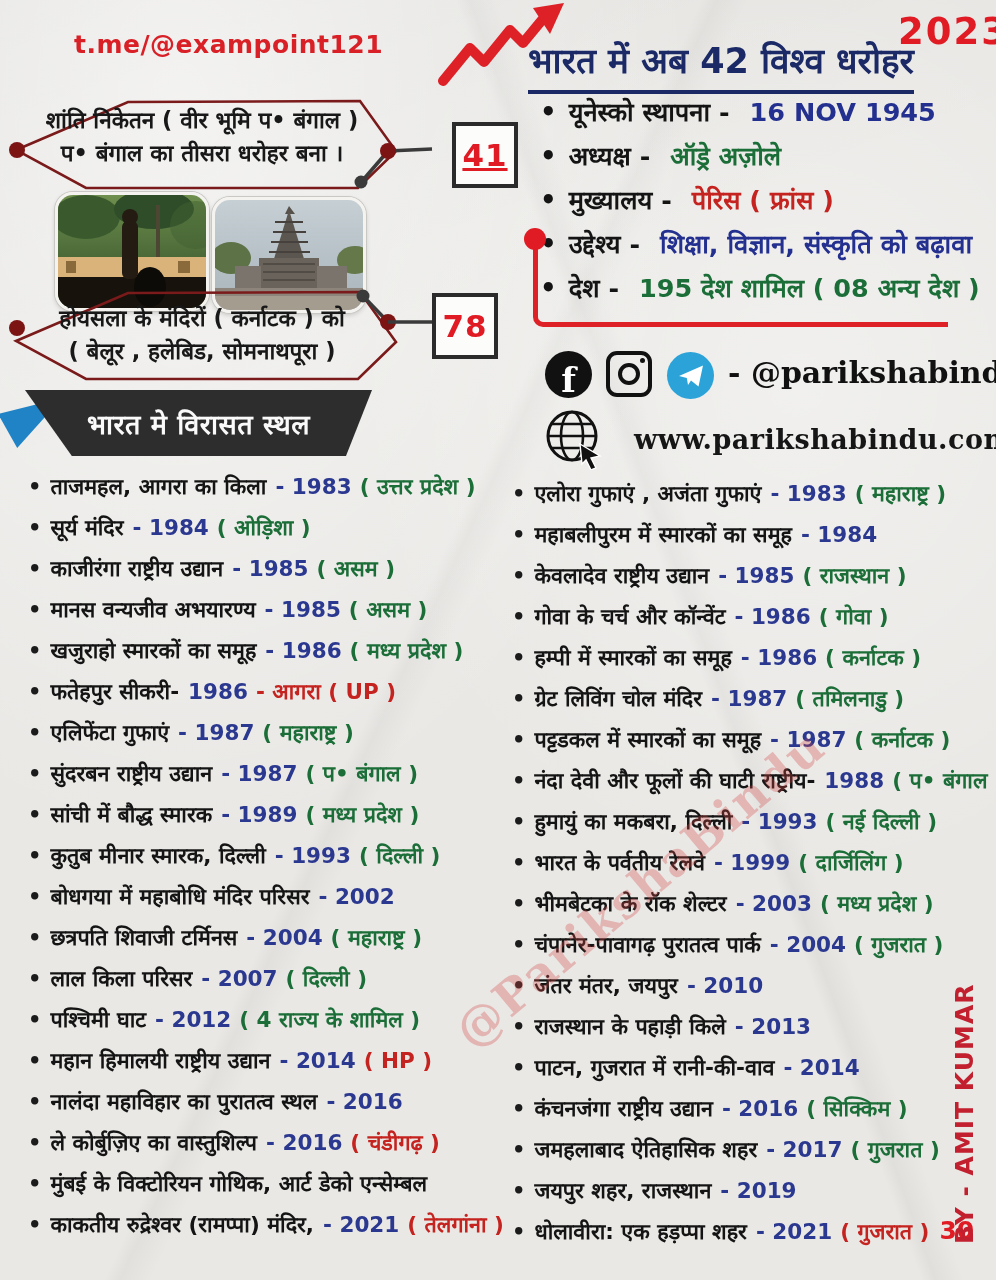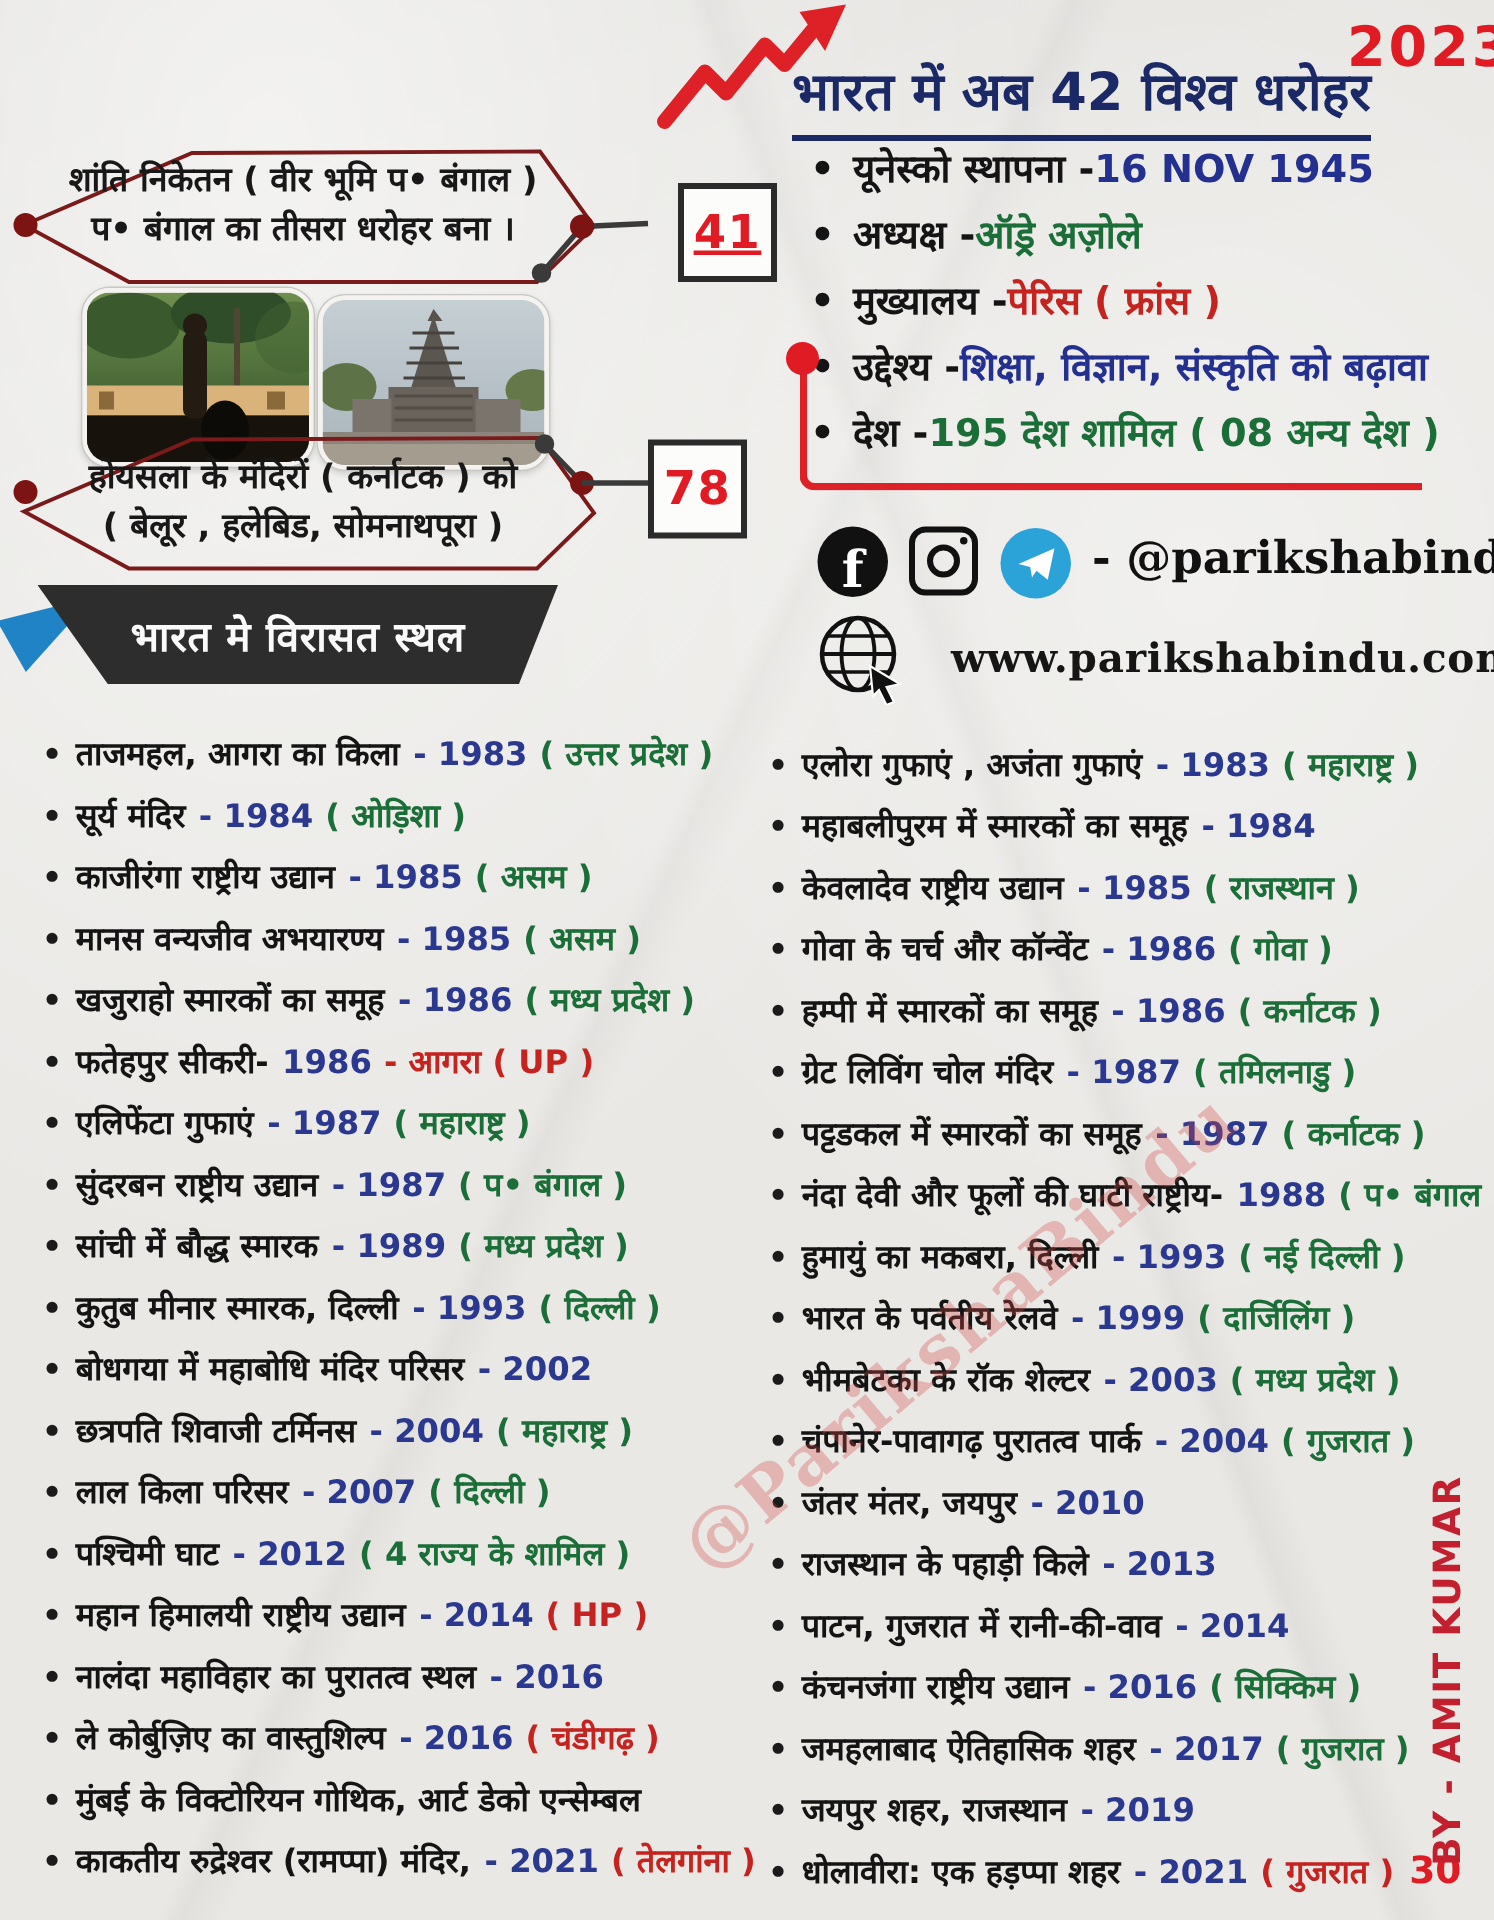--- a/index.html
+++ b/index.html
@@ -20,21 +20,21 @@
   
   .tg-handle{left:74px;top:30px;font-size:25px;font-weight:700;color:#d82026;letter-spacing:.5px;}
   .year-badge{left:898px;top:10px;font-size:37px;font-weight:800;color:#e01b24;letter-spacing:2px;}
   .main-title{left:528px;top:36px;font-size:35px;font-weight:800;color:#1b2a66;
     border-bottom:4px solid #1b2a66;padding-bottom:7px;white-space:nowrap;}
 
   
   .facts{left:540px;top:94px;width:450px;}
   .fact{display:flex;align-items:baseline;height:44px;font-size:25.5px;font-weight:700;white-space:nowrap;}
   .fact::before{content:"•";margin-right:12px;color:#141414;font-size:26px;}
-  .f-label{color:#141414;margin-right:0;}
+  .f-label{color:#141414;margin-right:20px;}
   .c-blue{color:#23308f;}
   .c-red{color:#c5231f;}
   .c-green{color:#1c6e38;}
 
   .bracket{left:533px;top:240px;width:410px;height:82px;
     border-left:5px solid #dd2127;border-bottom:5px solid #dd2127;border-bottom-left-radius:10px;}
   .bracket::before{content:"";position:absolute;left:-14px;top:-12px;width:22px;height:22px;border-radius:50%;background:#e01b24;}
 
   
   .callout-text{width:340px;text-align:center;font-size:22.5px;font-weight:700;line-height:33px;color:#181818;white-space:nowrap;}
@@ -53,21 +53,21 @@
 
   
   .banner-tri{left:-2px;top:398px;width:64px;height:50px;background:#1f83c6;
     clip-path:polygon(0 32%, 100% 0, 30% 100%);z-index:1;}
   .banner{left:25px;top:390px;width:347px;height:66px;background:#2d2d2d;z-index:2;
     clip-path:polygon(0 0, 100% 0, 92.5% 100%, 13.5% 100%);
     display:flex;align-items:center;justify-content:center;}
   .banner span{color:#fafafa;font-size:27px;font-weight:700;letter-spacing:.5px;}
 
   
-  .sites{width:486px;margin-top:16px;}
+  .sites{width:486px;}
   .sites-left{left:28px;top:471px;}
   .sites-right{left:512px;top:478px;}
   .site{display:flex;align-items:baseline;height:41px;font-size:21.5px;font-weight:600;white-space:nowrap;}
   .site::before{content:"•";margin-right:9px;color:#1b1b1b;font-size:21px;}
   .nm{color:#141414;margin-right:9px;}
   .yr{color:#2b3890;margin-right:8px;font-weight:700;}
   .nt{font-weight:600;}
   .sfx{color:#e01b24;font-weight:800;font-size:25px;margin-left:10px;}
 
   
@@ -90,20 +90,21 @@
     font-size:25px;font-weight:700;color:#c2202e;letter-spacing:1px;z-index:4;}
 
   svg{display:block;}
   .layer{left:0;top:0;z-index:3;pointer-events:none;}
 </style>
 </head>
 <body>
 
 <div class="page">
 
+  <div class="abs tg-handle nowrap">t.me/@exampoint121</div>
 
   <div class="abs" style="left:437px;top:2px;width:128px;height:86px;">
     <svg width="128" height="86" viewBox="0 0 128 86">
       <path d="M6 79 L33 46 L47 60 L73 28 L86 41 L105 18" fill="none" stroke="#dd2127" stroke-width="10" stroke-linecap="round" stroke-linejoin="round"></path>
       <polygon points="96,6 127,1 113,32" fill="#dd2127"></polygon>
     </svg>
   </div>
 
   <div class="abs year-badge nowrap">2023</div>
 

